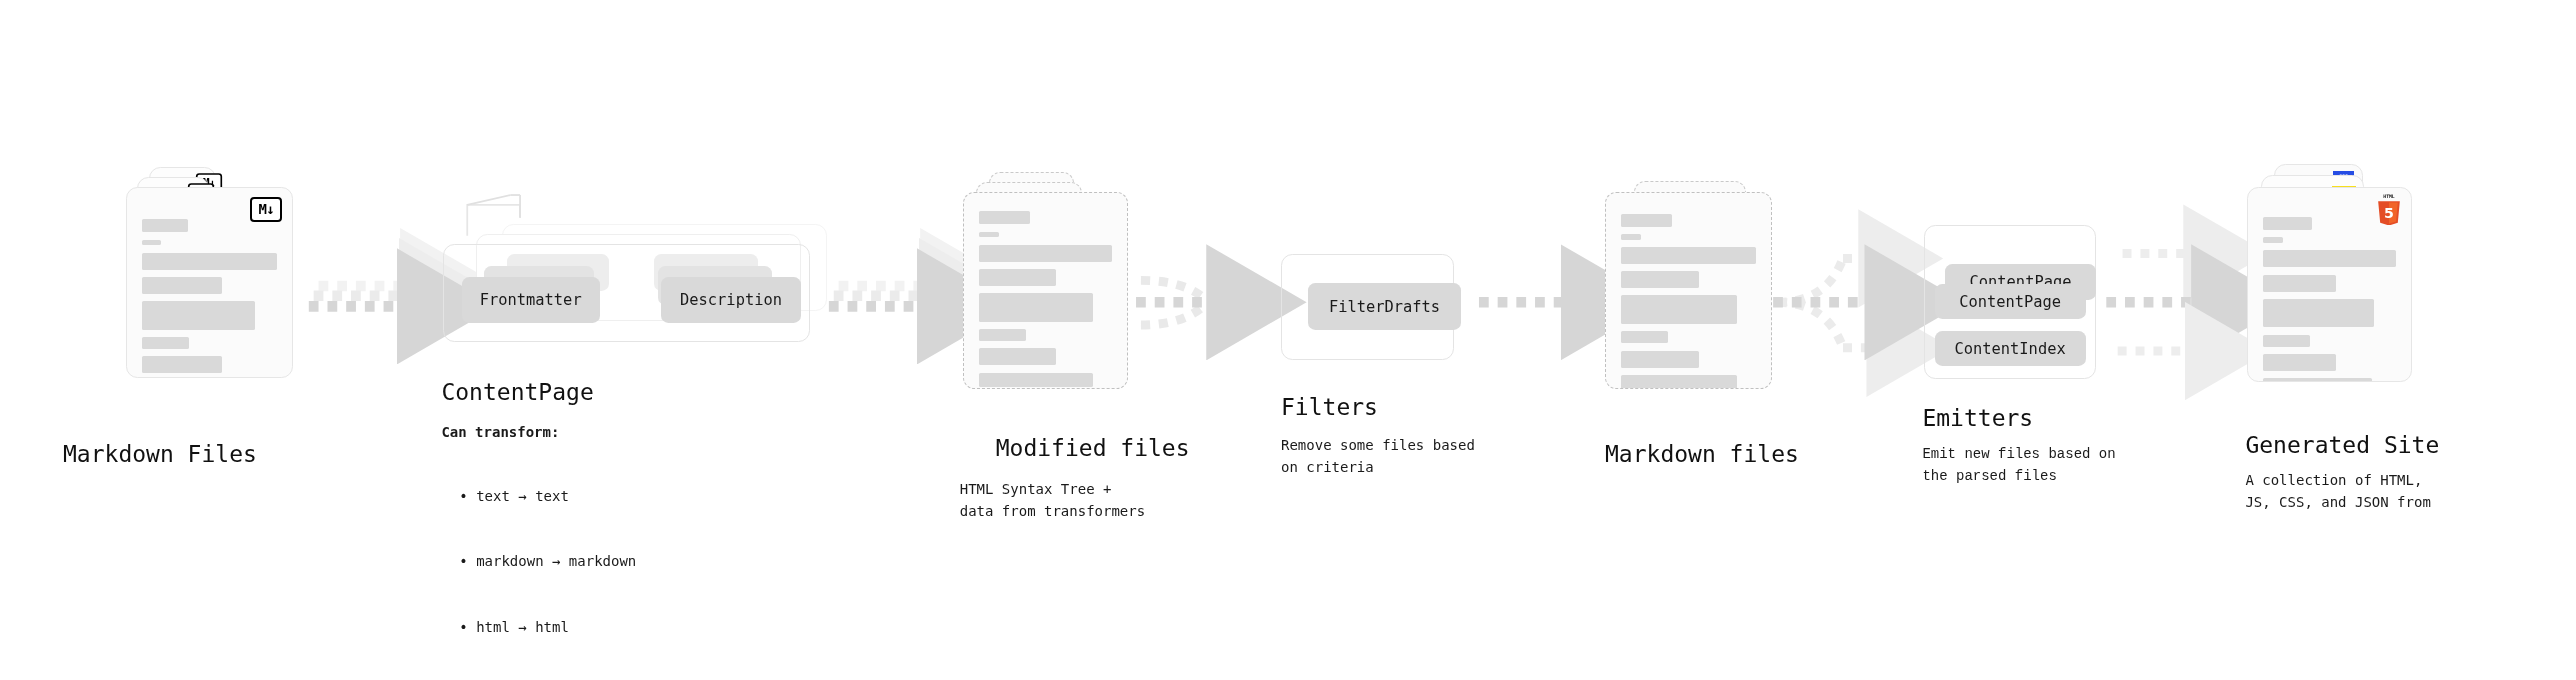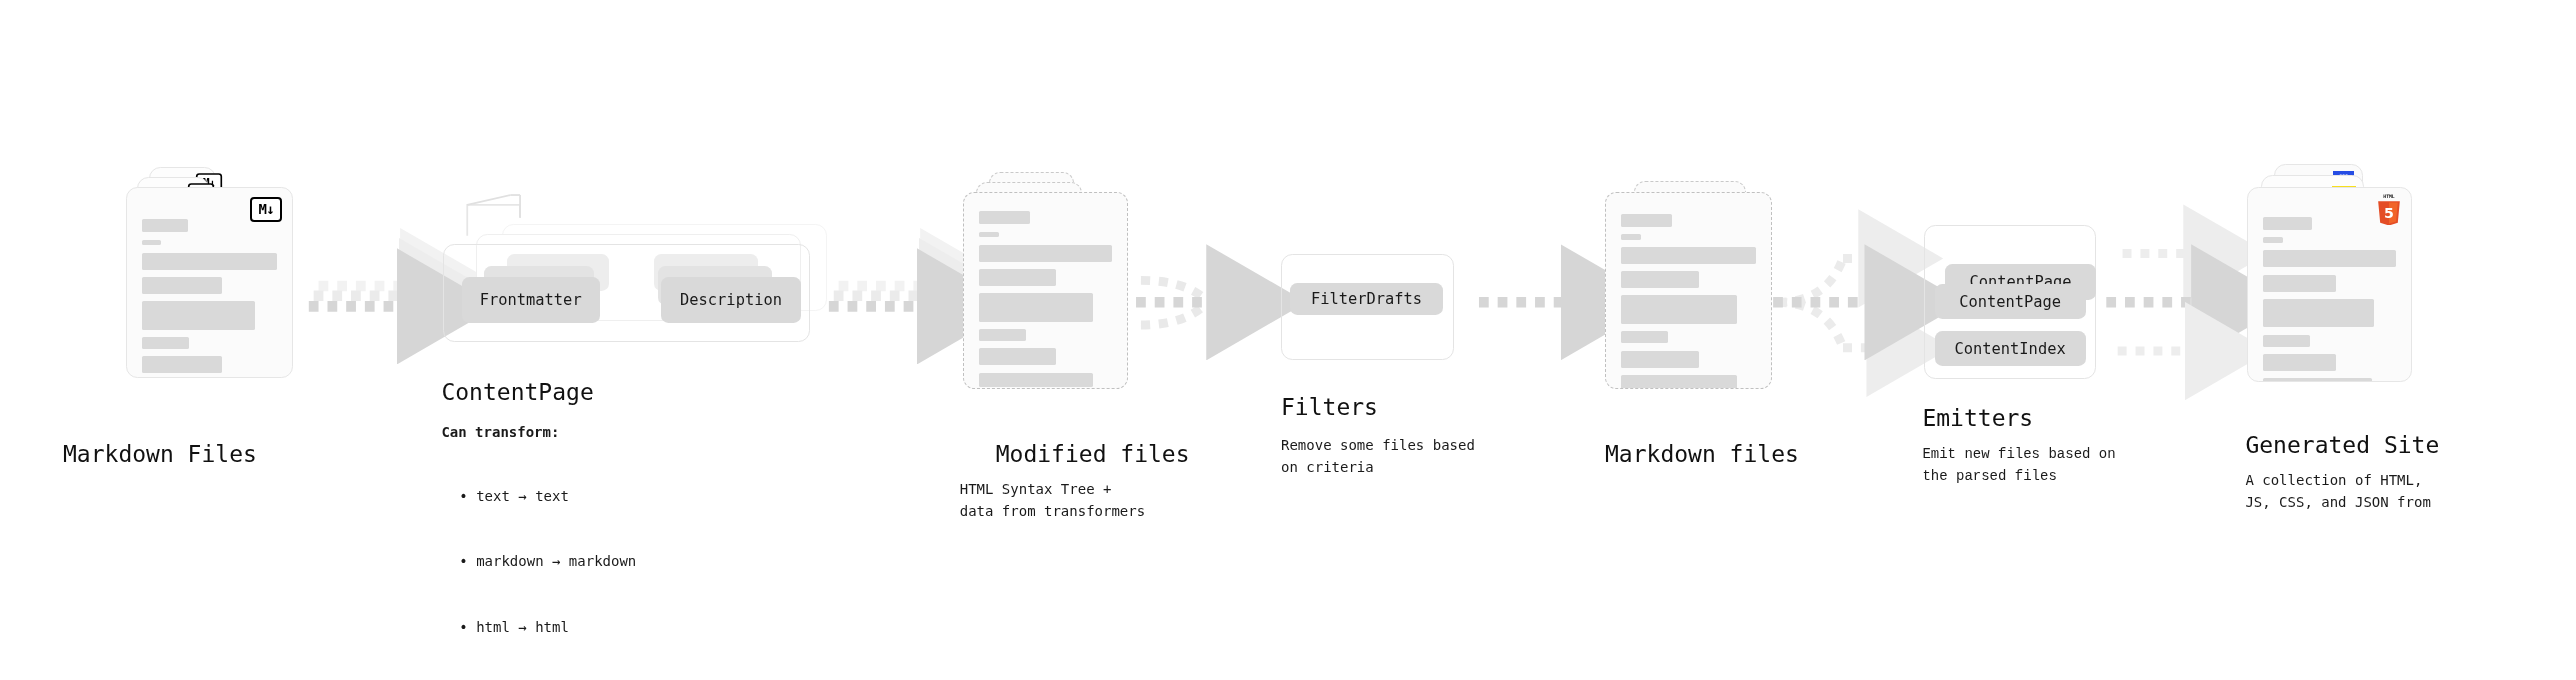--- a/index.html
+++ b/index.html
@@ -322,28 +322,28 @@
           <div class="bar" style="width:19.5px; height:5.7px;"></div>
           <div class="bar" style="width:100%; height:17px;"></div>
           <div class="bar" style="width:58%; height:17px;"></div>
           <div class="bar" style="width:86%; height:28.4px;"></div>
           <div class="bar" style="width:35%; height:12.2px;"></div>
           <div class="bar" style="width:58%; height:17px;"></div>
           <div class="bar" style="width:86%; height:14.6px;"></div>
         </div>
       </div>
     </div>
-    <div class="title" style="left:-3.3px; top:269px;padding-left:36px;">Modified files</div>
+    <div class="title" style="left:-3.3px; top:263px;padding-left:36px;">Modified files</div>
     <div class="caption" style="left:-3.3px; top:307px;">HTML Syntax Tree +
 data from transformers</div>
   </div>
 
   <div class="node" style="left:1281px; top:254px;">
     <div class="group-box" style="left:0px; top:0px; width:173px; height:106px;"></div>
-    <div class="pill" style="left:9px; top:29px; width:153px; height:32px;">FilterDrafts</div>
+    <div class="pill" style="left:27px; top:29px; width:153px; height:47px;">FilterDrafts</div>
 
     <div class="title" style="left:0px; top:140px;">Filters</div>
     <div class="caption" style="left:0px; top:181px;">Remove some files based
 on criteria</div>
   </div>
 
   <div class="node" style="left:1605px; top:181px;">
     <div class="doc-stack">
       <div class="doc-card dashed" style="left:29px; top:0px; width:112px; height:49px;"></div>
       <div class="doc-front dashed" style="left:0px; top:10.6px; width:167px; height:197px;">

